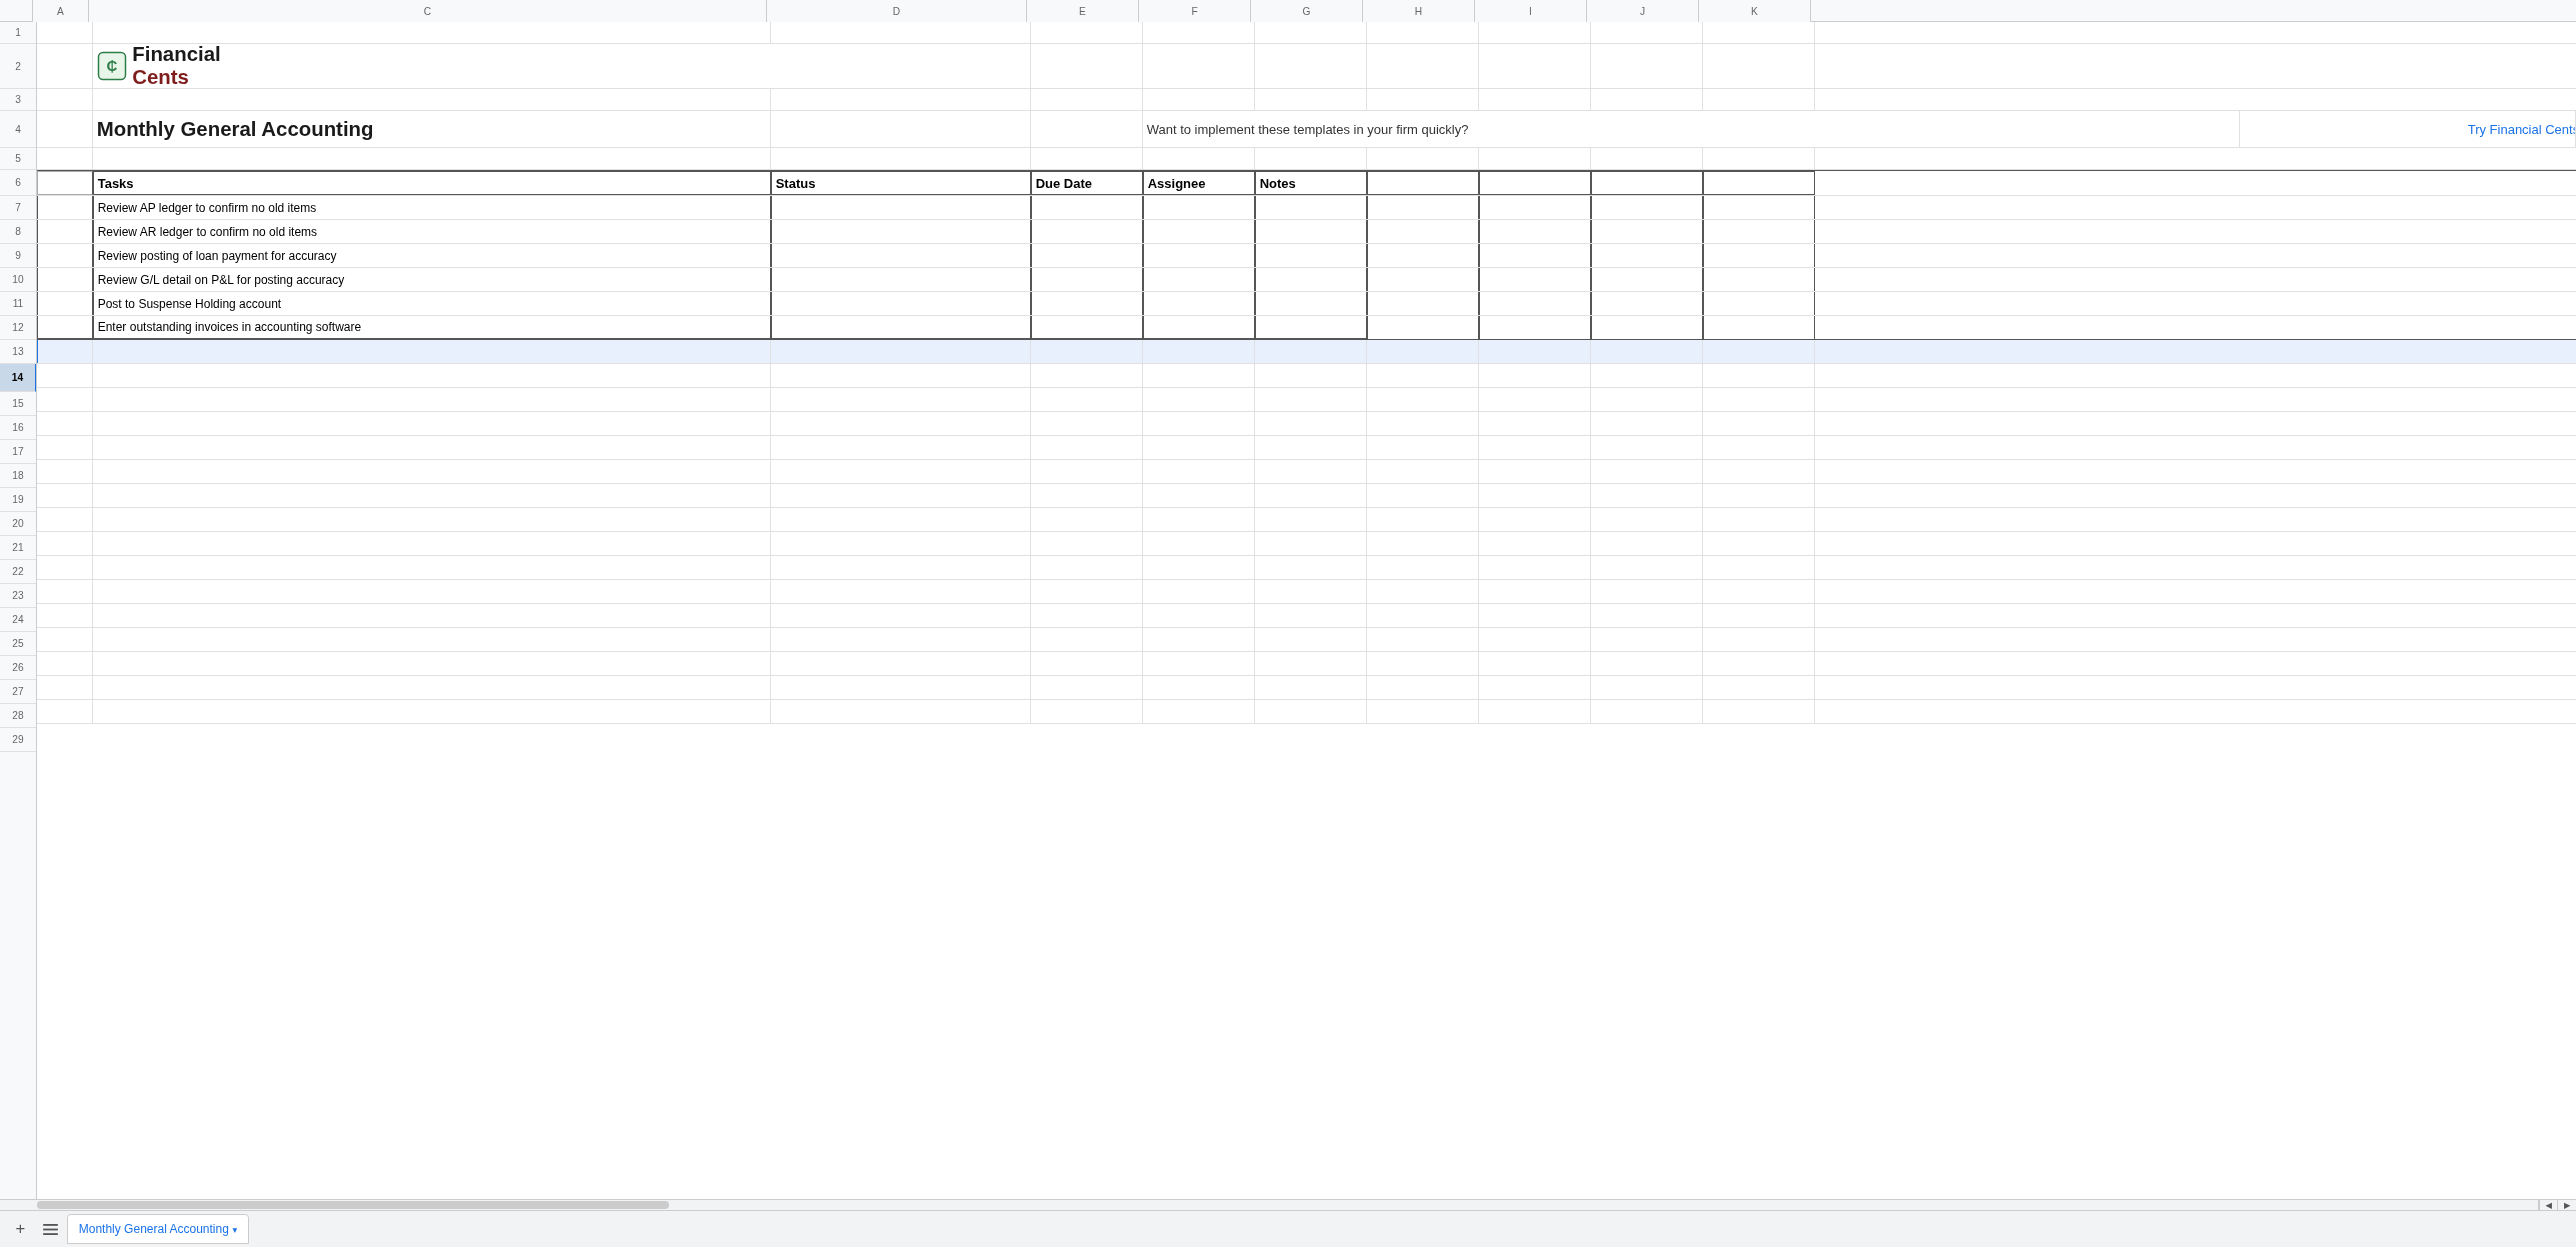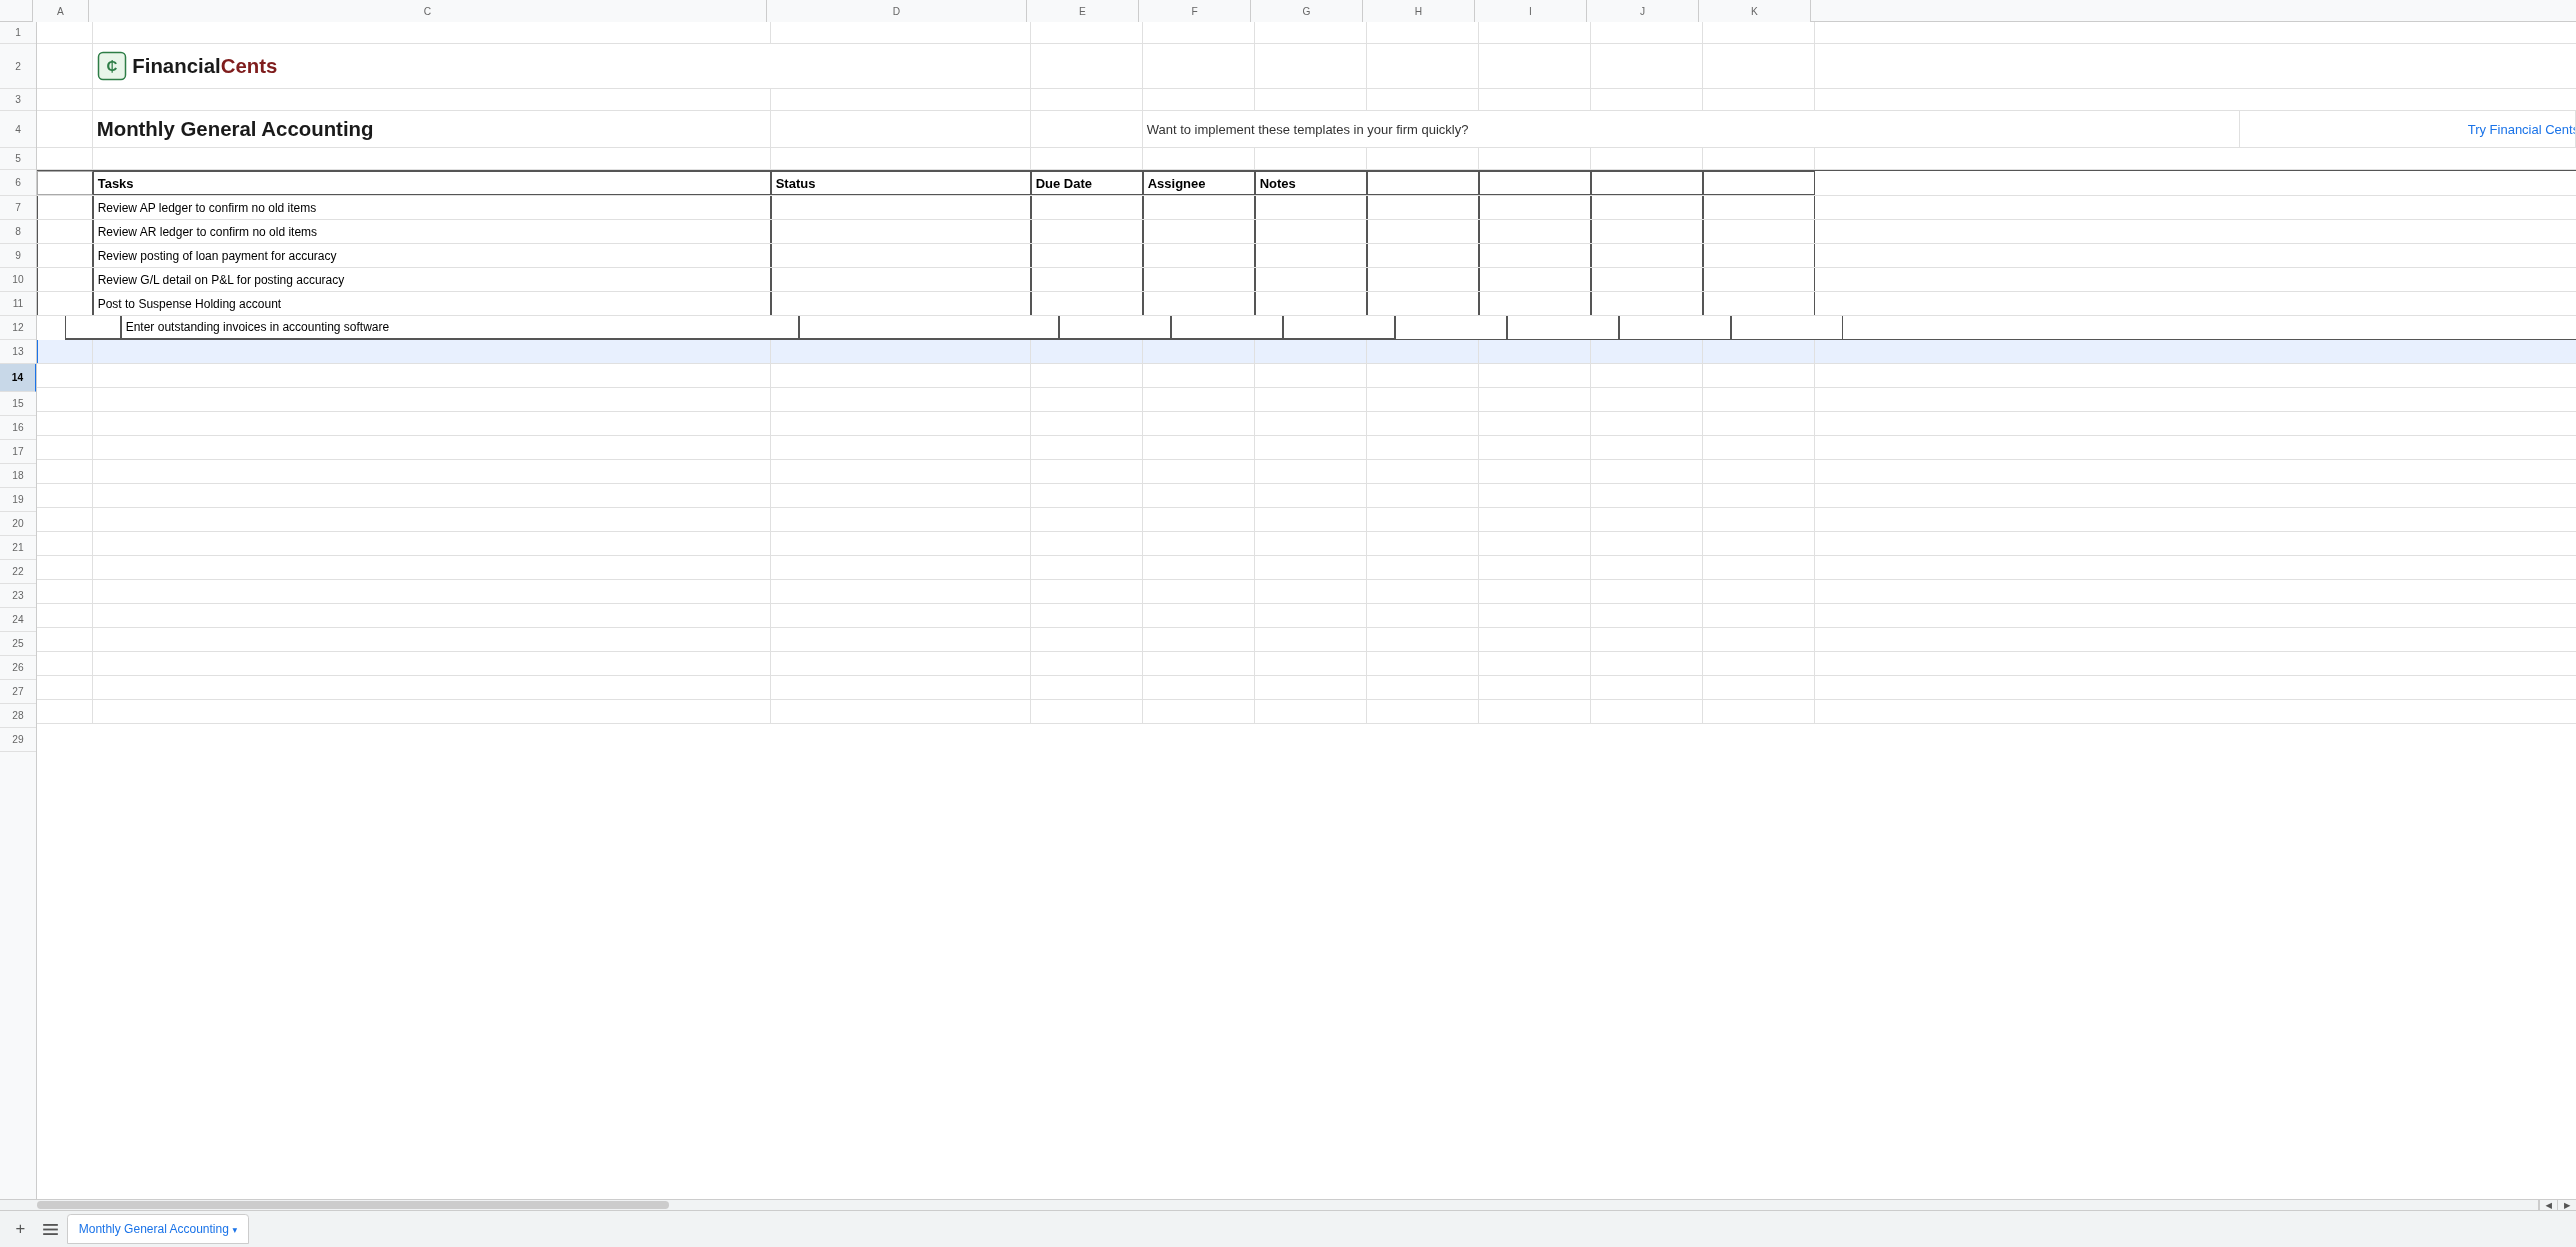--- a/index.html
+++ b/index.html
@@ -137,20 +137,21 @@
     .logo-icon {
       width: 30px;
       height: 30px;
       flex-shrink: 0;
     }
 
     .logo-text {
       font-size: 20.4px;
       font-weight: bold;
       display: flex;
+      flex-direction: column;
     }
 
     .logo-financial {
       color: #1a1a1a;
     }
 
     .logo-cents {
       color: #7f1d1d;
     }
 
@@ -526,21 +527,21 @@
         <div class="cell col-d" style="border-right:1.4px solid #555;"></div>
         <div class="cell col-e" style="border-right:1.4px solid #555;"></div>
         <div class="cell col-f" style="border-right:1.4px solid #555;"></div>
         <div class="cell col-g" style="border-right:1.4px solid #555;"></div>
         <div class="cell col-h"></div>
         <div class="cell col-i"></div>
         <div class="cell col-j"></div>
         <div class="cell col-k"></div>
       </div>
 
-      <div class="sheet-row table-data-row" style="height:24px; border-bottom: 1.4px solid #555; margin-left: 28px;">
+      <div class="sheet-row table-data-row" style="height:24px; border-bottom: 1.4px solid #555;">
         <div class="cell col-b" style="border-left:1.4px solid #555; border-right:1.4px solid #555; border-bottom:1.4px solid #555;"></div>
         <div class="cell col-c" style="border-left:1.4px solid #555; border-right:1.4px solid #555; border-bottom:1.4px solid #555;">
           <span>Enter outstanding invoices in accounting software</span>
         </div>
         <div class="cell col-d" style="border-right:1.4px solid #555; border-bottom:1.4px solid #555;"></div>
         <div class="cell col-e" style="border-right:1.4px solid #555; border-bottom:1.4px solid #555;"></div>
         <div class="cell col-f" style="border-right:1.4px solid #555; border-bottom:1.4px solid #555;"></div>
         <div class="cell col-g" style="border-right:1.4px solid #555; border-bottom:1.4px solid #555;"></div>
         <div class="cell col-h"></div>
         <div class="cell col-i"></div>

